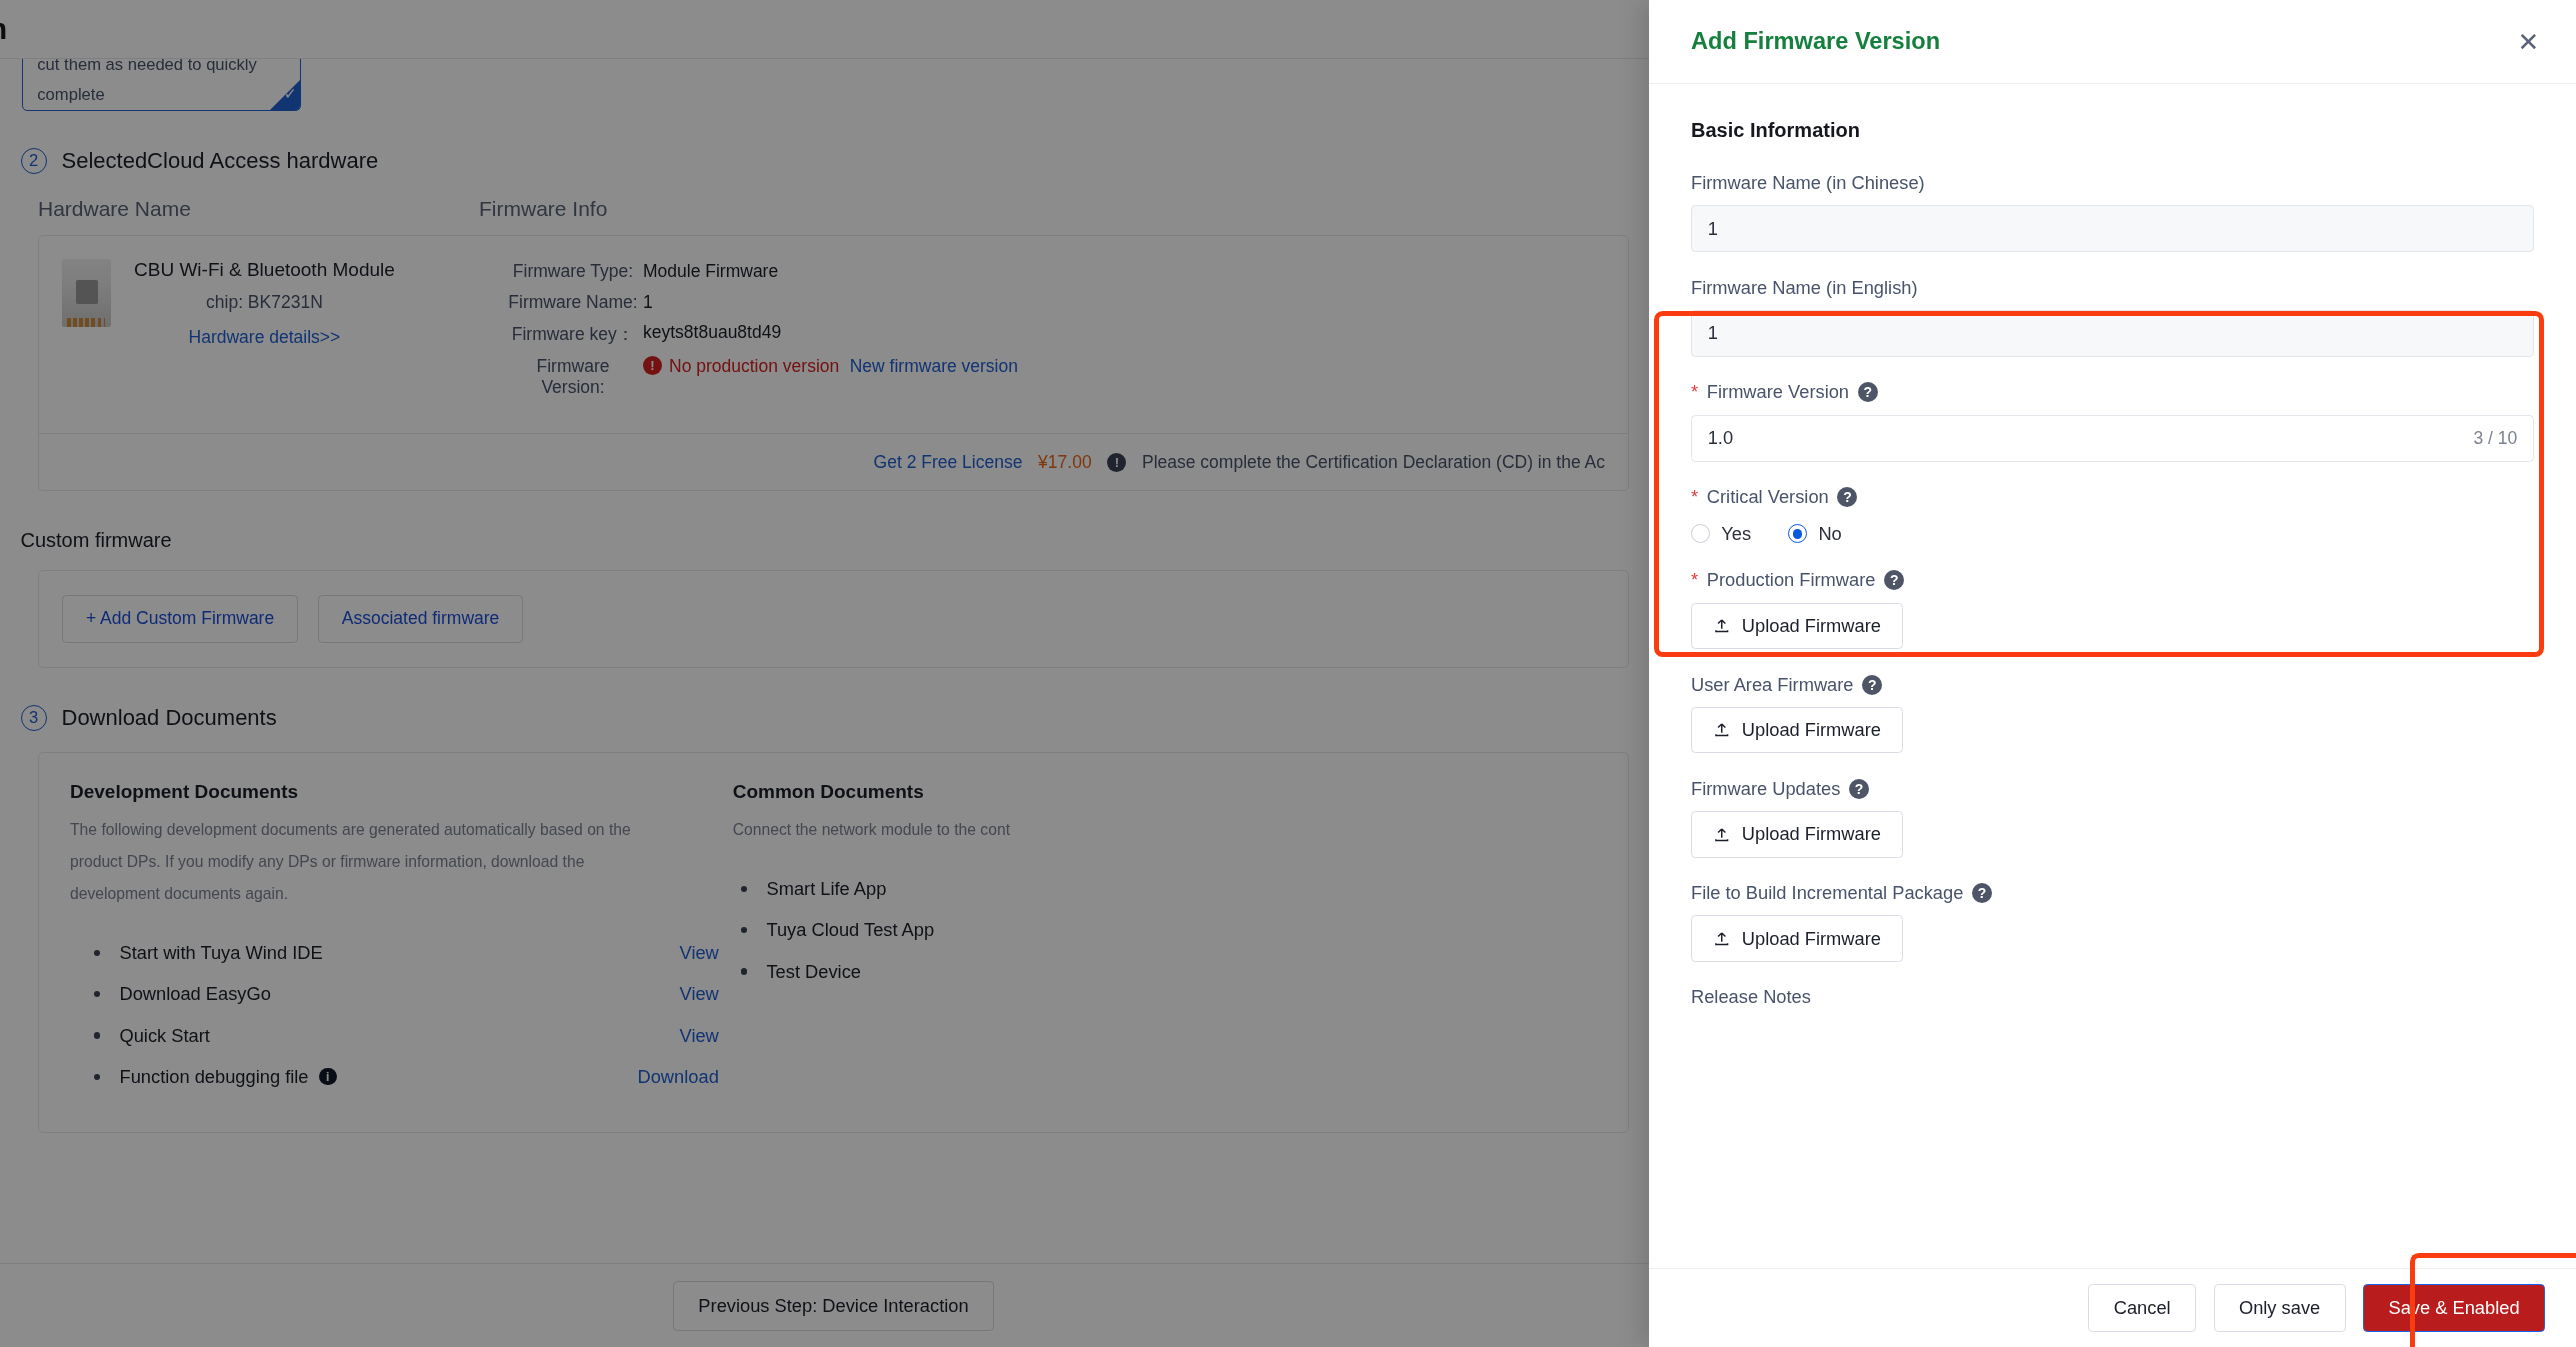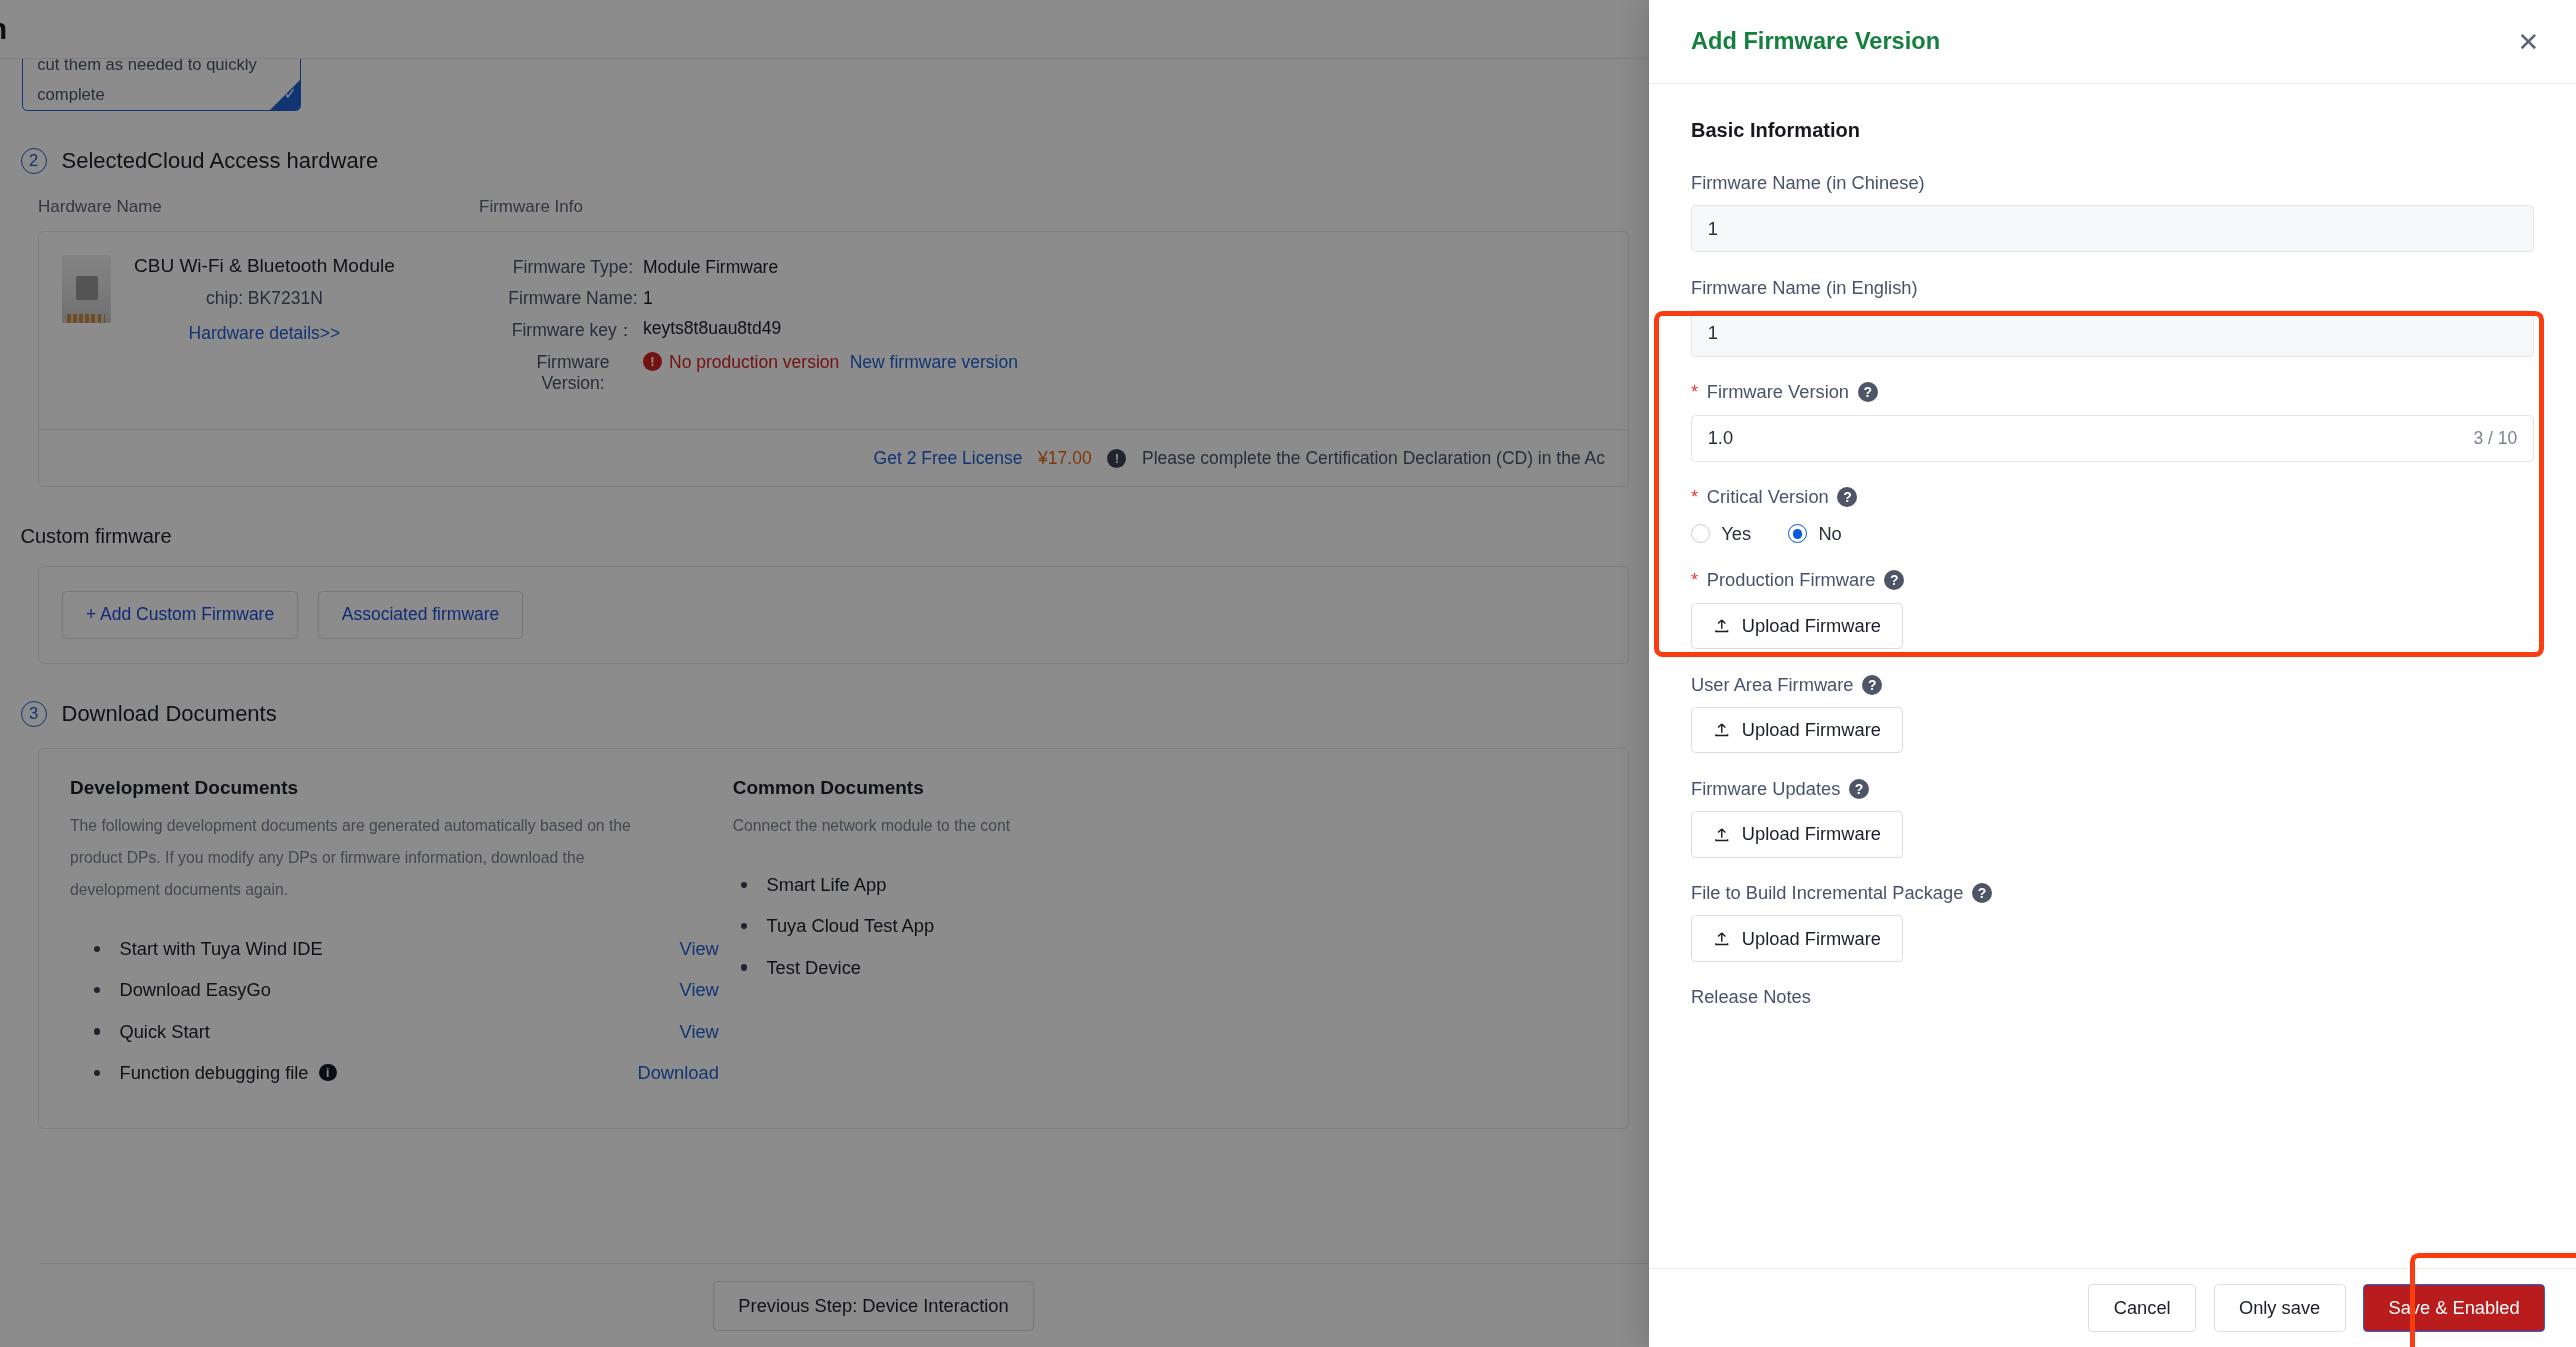--- a/index.html
+++ b/index.html
@@ -111,21 +111,21 @@
   .section-title {
     font-size: 22px;
     color: #1b1f29;
     font-weight: 500;
   }
 
   
   .hw-table { margin-top: 23px; }
   .hw-thead {
     display: flex;
-    font-size: 17px;
+    font-size: 21px;
     color: #5a6377;
     padding: 0 0 14px 0;
   }
   .hw-th-name { width: 441px; }
   .hw-th-info { flex: 1; }
 
   .hw-body {
     border: 0.9px solid #e6e8eb;
     border-radius: 5.2px;
   }
@@ -261,21 +261,20 @@
     position: absolute;
     left: 0; bottom: 0;
     width: 1667px;
     height: 84px;
     background: #ffffff;
     border-top: 0.9px solid #e6e8eb;
     display: flex;
     align-items: center;
     justify-content: center;
     gap: 15.7px;
-    margin-left: 40px;
   }
   .btn-prev {
     border: 0.9px solid #d6d9de;
     background: #fff;
     color: #1b1f29;
     font-size: 18.3px;
     padding: 13px 24.4px;
     border-radius: 4.4px;
     cursor: pointer;
     font-family: inherit;

